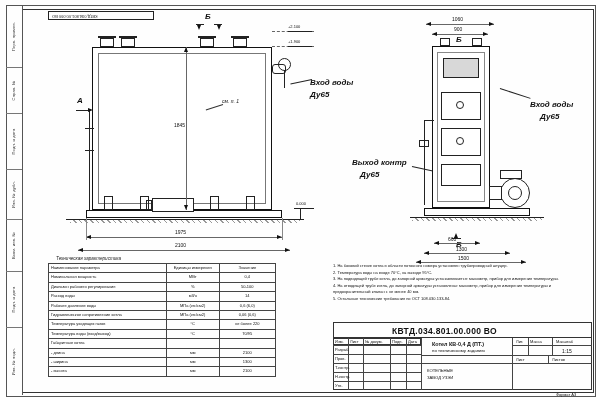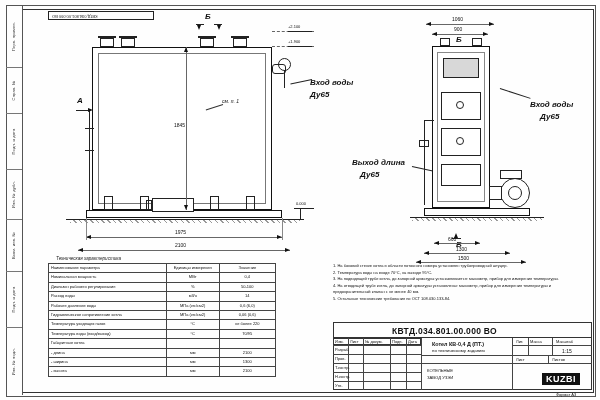--- a/index.html
+++ b/index.html
@@ -196,21 +196,21 @@
   <div class="ln vl" style="left:86px;top:218px;height:22px;background:#888;"></div>
   <div class="ln vl" style="left:282px;top:218px;height:22px;background:#888;"></div>
 
   <div class="t i" style="left:222px;top:98px;">см. п. 1</div>
   <div class="ln hl" style="left:205px;top:104px;width:18px;background:#333;transform:rotate(-18deg);transform-origin:right center;"></div>
 
   <div class="t big" style="left:310px;top:78px;">Вход воды</div>
   <div class="t big" style="left:310px;top:90px;">Ду65</div>
   <div class="ln hl" style="left:290px;top:79px;width:22px;background:#222;transform:rotate(-12deg);transform-origin:right center;"></div>
 
-  <div class="t big" style="left:352px;top:158px;">Выход длина</div>
+  <div class="t big" style="left:352px;top:158px;">Выход контр</div>
   <div class="t big" style="left:360px;top:170px;">Ду65</div>
   <div class="ln hl" style="left:412px;top:166px;width:26px;background:#222;transform:rotate(12deg);transform-origin:left center;"></div>
 
   <div class="t big" style="left:456px;top:35px;">Б</div>
   <div class="ln hl" style="left:452px;top:46px;width:9px;"></div>
   <div class="arrow ar-d" style="left:454px;top:47px;"></div>
 
   <div class="ln hl" style="left:426px;top:24px;width:68px;background:#666;"></div>
   <div class="arrow ar-l" style="left:426px;top:21.5px;"></div>
   <div class="arrow ar-r" style="left:489px;top:21.5px;"></div>
@@ -383,19 +383,16 @@
   <div class="tb-txt" style="left:562px;top:348px;font-size:5px;">1:15</div>
 
   <div class="tb-txt" style="left:516px;top:357px;">Лист</div>
   <div class="tb-txt" style="left:552px;top:357px;">Листов</div>
   <div class="ln hl" style="left:512px;top:363px;width:80px;background:#444;"></div>
   <div class="ln vl" style="left:548px;top:355px;height:8px;background:#444;"></div>
   <div class="ln hl" style="left:421px;top:363px;width:171px;background:#444;"></div>
 
   <div class="tb-txt" style="left:427px;top:368px;font-size:4.2px;">КОТЕЛЬНЫЕ</div>
   <div class="tb-txt" style="left:427px;top:375px;font-size:4.2px;">ЗАВОД УЗЭИ</div>
-  <div class="logo">
-    <span class="kz">KUZBI</span>
-  </div>
 
   <div class="t tiny" style="left:556px;top:392px;">Формат A3</div>
 
 </div>
 
 </body></html>

